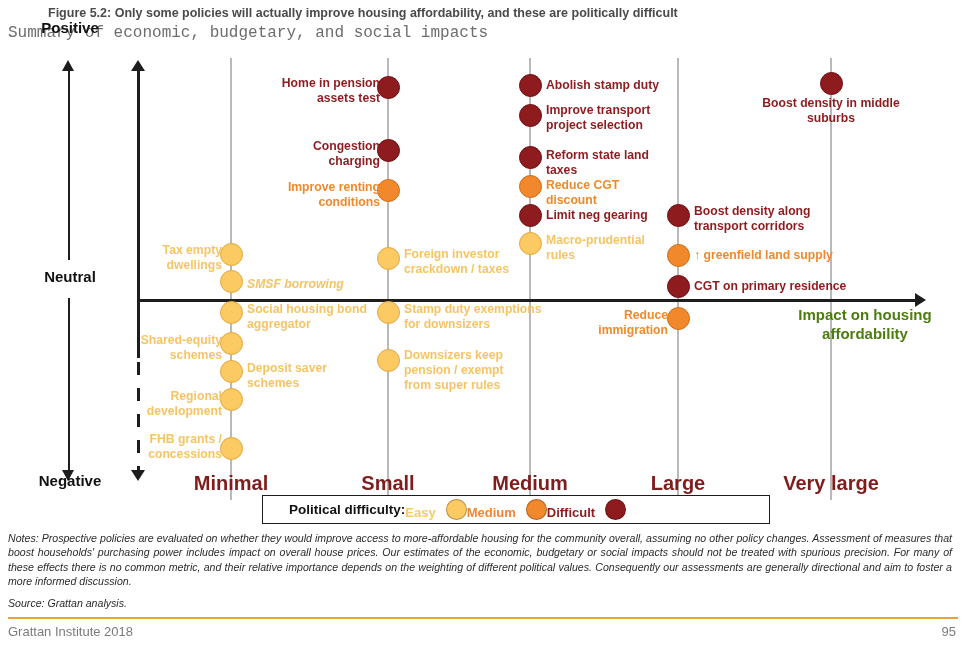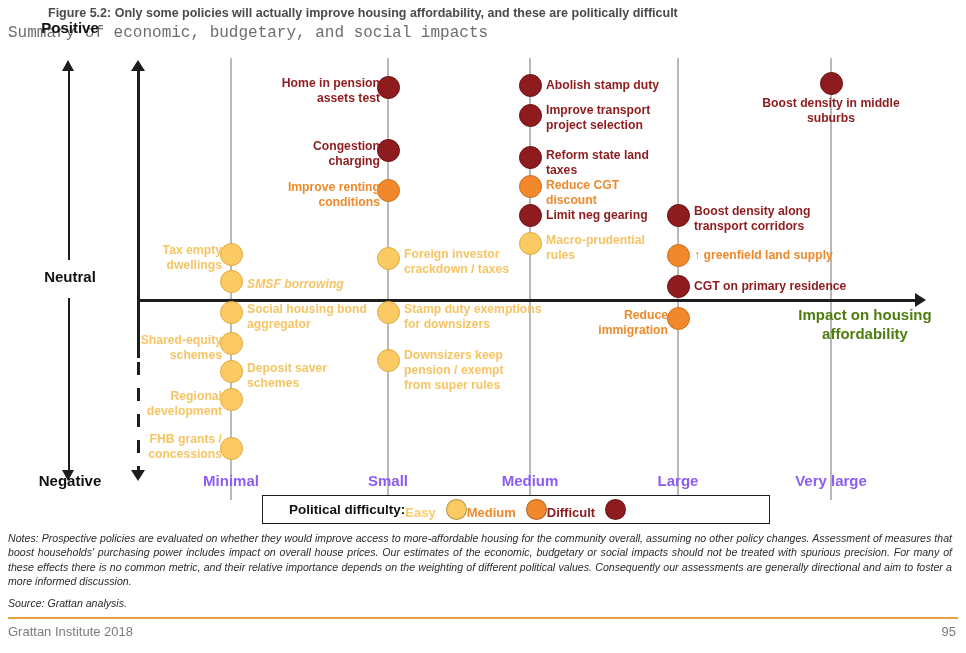--- a/index.html
+++ b/index.html
@@ -99,21 +99,21 @@
   .plbl.left{text-align:right;}
 
   
   .xaxis-title{
     position:absolute;left:770px;top:265px;width:190px;
     font-size:15px;font-weight:bold;color:#4d7c0f;text-align:center;line-height:19px;
   }
 
   
   .cat-lbl{
-    position:absolute;top:432px;font-size:15px;font-weight:bold;color:#8b5cf6;
+    position:absolute;top:432px;font-size:20px;font-weight:bold;color:#7f1d1d;
     text-align:center;white-space:nowrap;transform:translateX(-50%);
   }
 
   
   .legend{
     position:absolute;left:262px;top:495px;width:508px;height:29px;
     border:1.5px solid #1d1d1d;background:#fff;box-sizing:border-box;
     display:flex;align-items:center;
   }
   .legend-title{

